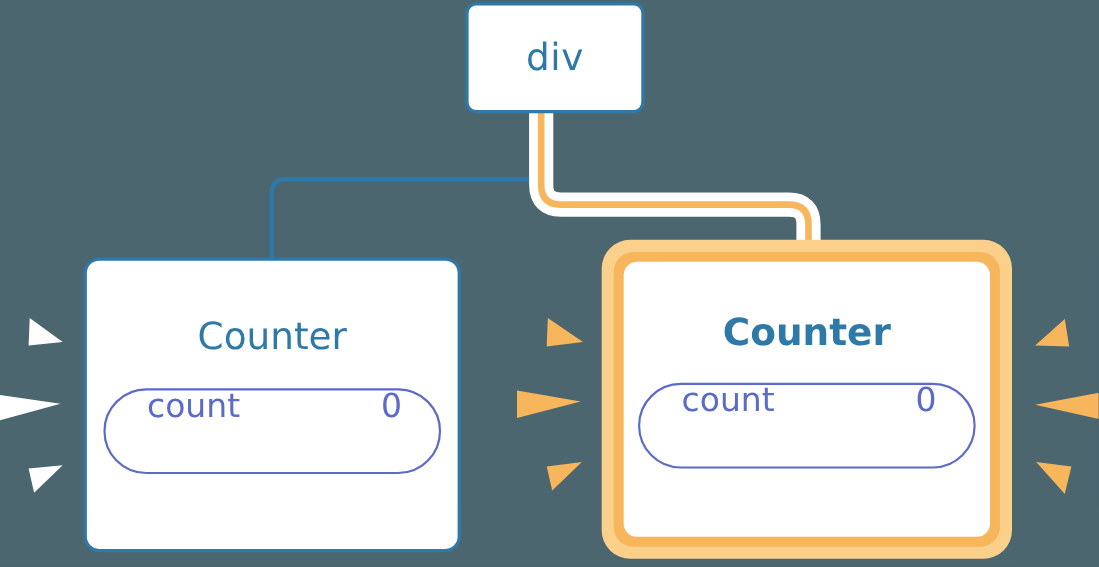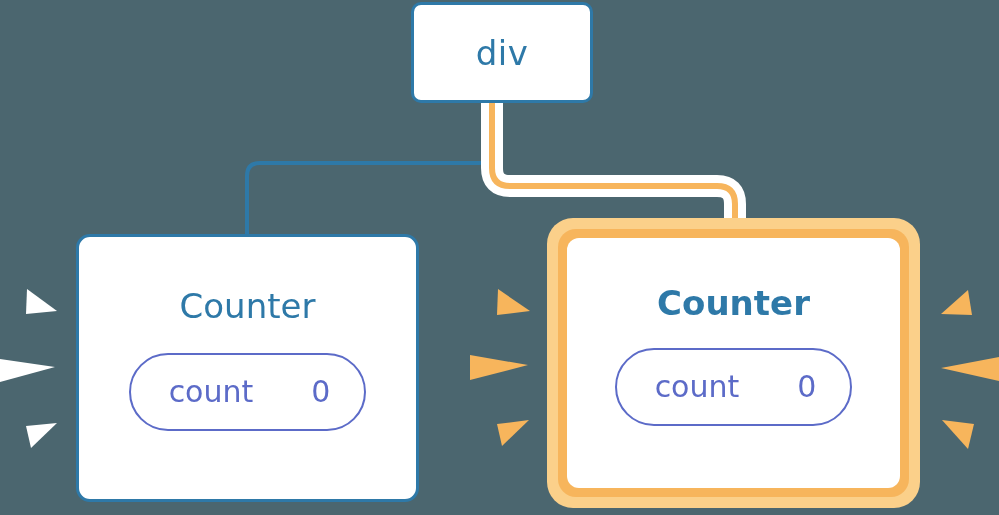--- a/index.html
+++ b/index.html
@@ -29,23 +29,23 @@
     position: absolute;
     background: #ffffff;
     box-sizing: border-box;
     display: flex;
     flex-direction: column;
     align-items: center;
   }
 
   
   .node-div {
-    left: 411px;
+    left: 423px;
     top: 2px;
-    width: 182px;
+    width: 163px;
     height: 101px;
     border: 3px solid #2e79a8;
     border-radius: 10px;
     justify-content: center;
   }
   .node-div .node-title {
     font-size: 34px;
     color: #2e79a8;
     font-weight: 400;
     letter-spacing: 0.5px;
@@ -102,26 +102,27 @@
     font-size: 34px;
     color: #2e79a8;
     font-weight: 700;
     margin-top: 48px;
     line-height: 1;
   }
 
   
   .state-pill {
     display: flex;
-    align-items: center;
+    align-items: flex-start;
     border: 2px solid #5c6bc8;
     border-radius: 999px;
     height: 74px;
     overflow: hidden;
     background: transparent;
+    gap: 35px;
   }
   .pill-left {
     display: flex;
     align-items: center;
     justify-content: center;
     padding: 0 30px 0 38px;
     font-size: 30px;
     color: #5c6bc8;
     line-height: 1;
   }

